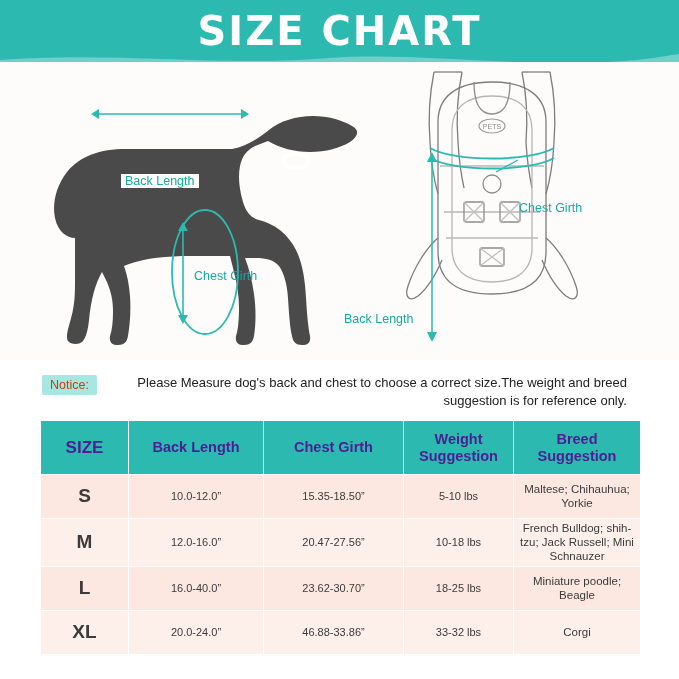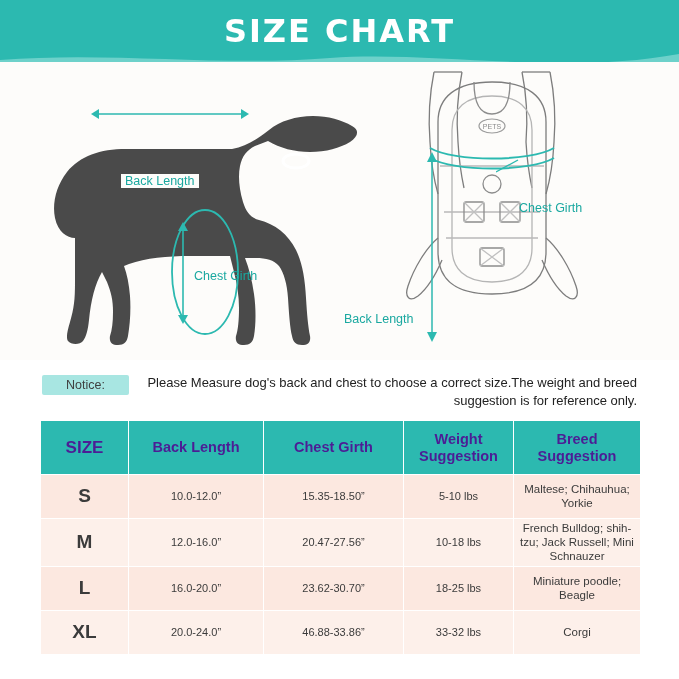--- a/index.html
+++ b/index.html
@@ -20,21 +20,21 @@
     position: relative;
     width: 679px;
     height: 62px;
     background: #2cb9b0;
     display: flex;
     align-items: center;
     justify-content: center;
   }
   .header-title {
     color: #ffffff;
-    font-size: 32px;
+    font-size: 40px;
     font-weight: bold;
     letter-spacing: 2px;
     font-family: "DejaVu Sans", sans-serif;
   }
   .header-wave {
     position: absolute;
     left: 0; top: 54px;
     width: 679px; height: 26px;
     overflow: hidden;
     pointer-events: none;
@@ -56,23 +56,23 @@
   .notice-row {
     position: absolute;
     left: 0; top: 374px;
     width: 679px;
     display: flex;
     align-items: flex-start;
     padding: 0 42px;
   }
   .notice-badge {
     background: #a8e6e2;
-    color: #404040;
+    color: #c2410c;
     font-size: 12.5px;
-    padding: 3px 24px;
+    padding: 3px 8px;
     border-radius: 2px;
     white-space: nowrap;
     margin-top: 1px;
   }
   .notice-text {
     margin-left: 10px;
     font-size: 13px;
     color: #222222;
     line-height: 1.35;
     max-width: 520px;
@@ -303,21 +303,21 @@
         </tr>
         <tr>
           <td class="size-cell">M</td>
           <td>12.0-16.0”</td>
           <td>20.47-27.56”</td>
           <td>10-18 lbs</td>
           <td class="breed-cell">French Bulldog; shih-tzu; Jack Russell; Mini Schnauzer</td>
         </tr>
         <tr>
           <td class="size-cell">L</td>
-          <td>16.0-20.0”</td>
+          <td>16.0-40.0”</td>
           <td>23.62-30.70”</td>
           <td>18-25 lbs</td>
           <td class="breed-cell">Miniature poodle; Beagle</td>
         </tr>
         <tr>
           <td class="size-cell">XL</td>
           <td>20.0-24.0”</td>
           <td>46.88-33.86”</td>
           <td>33-32 lbs</td>
           <td class="breed-cell">Corgi</td>

